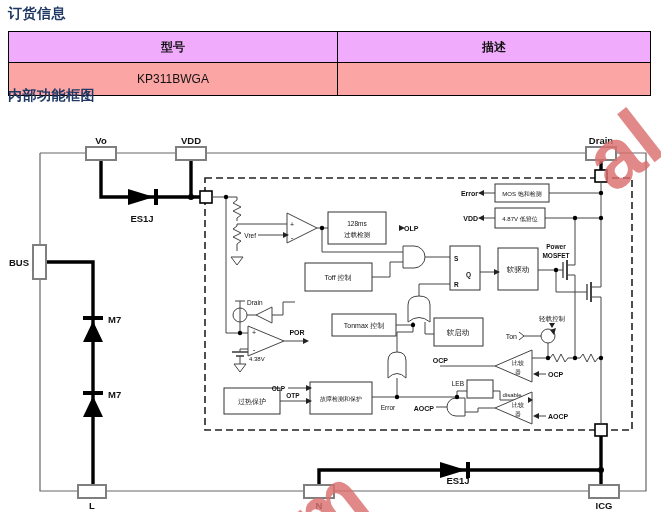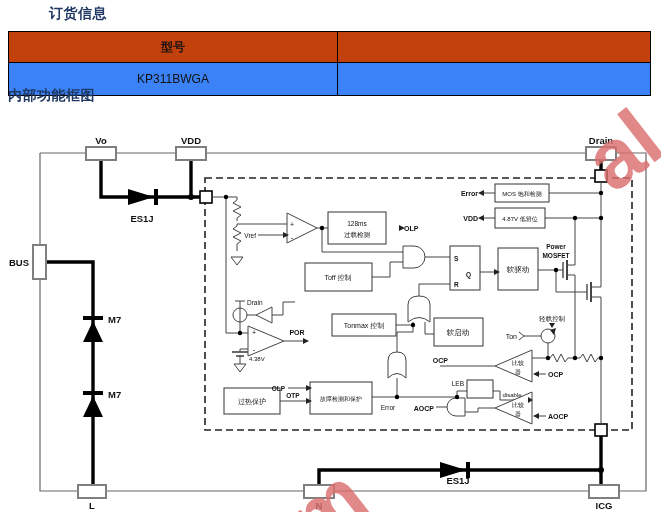--- a/index.html
+++ b/index.html
@@ -4,49 +4,50 @@
 <style>
   html,body{margin:0;padding:0;}
   body{
     position:relative;width:661px;height:512px;background:#ffffff;overflow:hidden;
     font-family:"Liberation Sans","DejaVu Sans",sans-serif;color:#111;
   }
   .sec-title{
     position:absolute;left:8px;font-size:14px;font-weight:bold;color:#1F3864;
     letter-spacing:0.5px;
   }
-  #title-ordering{top:5px;margin-left:41px;}
+  #title-ordering{top:5px;}
   #title-diagram{top:87px;}
   .order-table{
     position:absolute;left:8px;top:31px;width:643px;height:65px;
     border:1px solid #000;box-sizing:border-box;font-size:12px;
   }
   .tr{display:flex;width:100%;box-sizing:border-box;}
-  .tr.head{height:31px;background:#c2410c;border-bottom:1px solid #000;font-weight:bold;}
-  .tr.data{height:32px;background:#3b82f6;}
+  .tr.head{height:31px;background:#f0abfc;border-bottom:1px solid #000;font-weight:bold;}
+  .tr.data{height:32px;background:#fca5a5;}
   .td{display:flex;align-items:center;justify-content:center;box-sizing:border-box;}
   .td.c1{width:329px;border-right:1px solid #000;}
   .td.c2{flex:1;}
   #diagram-svg{position:absolute;left:0;top:125px;}
   .wm{
     position:absolute;font-weight:bold;font-size:84px;line-height:1;
     opacity:0.82;transform:rotate(-38deg);pointer-events:none;z-index:5;
     font-family:"Liberation Sans",sans-serif;
   }
   #wm-top{left:588px;top:108px;}
   #wm-bottom{left:243px;top:483px;}
 </style>
 </head>
 <body>
 
 <div class="sec-title" id="title-ordering">订货信息</div>
 
 <div class="order-table">
   <div class="tr head">
     <div class="td c1">型号</div>
+    <div class="td c2">描述</div>
   </div>
   <div class="tr data">
     <div class="td c1">KP311BWGA</div>
   </div>
 </div>
 
 <div class="sec-title" id="title-diagram">内部功能框图</div>
 
 <svg id="diagram-svg" width="661" height="387" viewBox="0 125 661 387">
 

